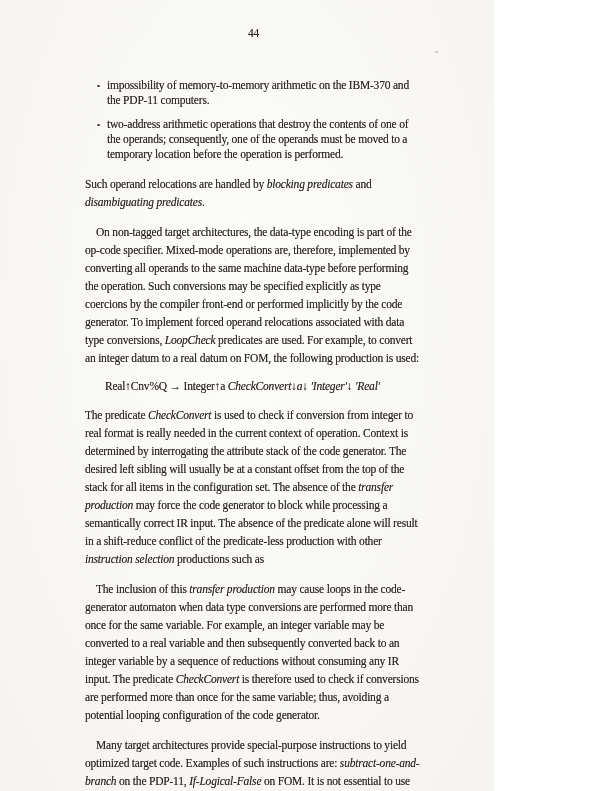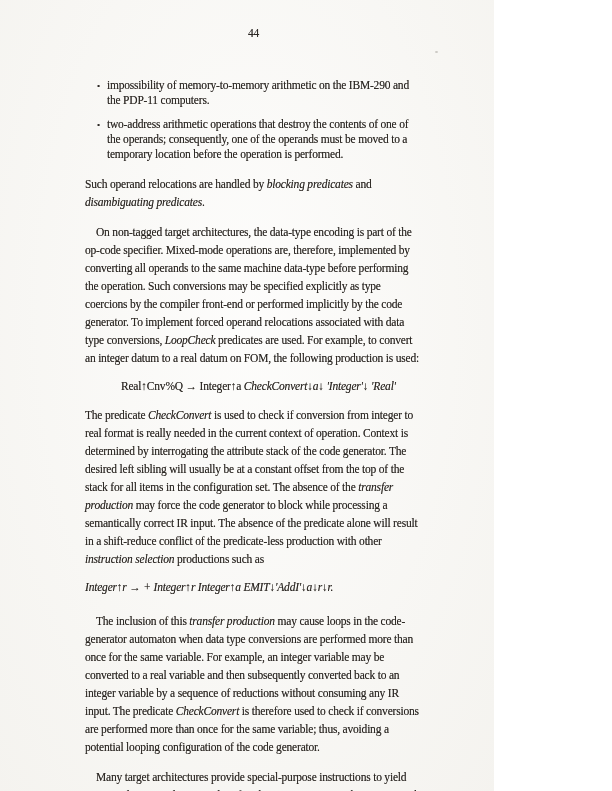--- a/index.html
+++ b/index.html
@@ -20,21 +20,21 @@
     text-shadow: 0 0 0.5px rgba(43, 39, 35, 0.55);
   }
   .inner { padding: 24px 72px 0 85px; }
   .page-number { text-align: center; margin: 0 0 36px 0; }
   .bullet-list { list-style: none; margin: 0 0 13px 12px; padding: 0; }
   .bullet-item { display: flex; gap: 7px; line-height: 15px; margin: 0 0 9px 0; }
   .bullet-marker { flex: 0 0 auto; font-size: 9px; line-height: 15px; padding-top: 1px; }
   .bullet-text { flex: 1 1 auto; }
   .para { margin: 8px 0 12px 0; }
   .para.indent { text-indent: 11px; }
-  .production { margin: 0 0 12px 36px; line-height: 15px; }
+  .production { margin: 0 0 12px 20px; line-height: 15px; }
   .prod-line.l2 { padding-left: 145px; }
   .production-inline { margin: 3px 0 17px 0; line-height: 15px; }
   .para.last { margin-bottom: 0; }
   em { font-style: italic; }
   strong { font-weight: normal; }
   .scan-speck {
     position: absolute; width: 3px; height: 2px;
     background: #8a857c; border-radius: 50%; opacity: 0.4;
   }
 </style>
@@ -42,39 +42,38 @@
 <body>
 
 <div class="page">
   <div class="inner">
 
     <div class="page-number">44</div>
 
     <ul class="bullet-list">
       <li class="bullet-item">
         <span class="bullet-marker">•</span>
-        <span class="bullet-text">impossibility of memory-to-memory arithmetic on the IBM-290 and the PDP-11 computers.</span>
+        <span class="bullet-text">impossibility of memory-to-memory arithmetic on the IBM-370 and the PDP-11 computers.</span>
       </li>
       <li class="bullet-item">
         <span class="bullet-marker">•</span>
         <span class="bullet-text">two-address arithmetic operations that destroy the contents of one of the operands; consequently, one of the operands must be moved to a temporary location before the operation is performed.</span>
       </li>
     </ul>
 
     <p class="para">Such operand relocations are handled by <em>blocking predicates</em> and <em>disambiguating predicates</em>.</p>
 
     <p class="para indent">On non-tagged target architectures, the data-type encoding is part of the op-code specifier.  Mixed-mode operations are, therefore, implemented by converting all operands to the same machine data-type before performing the operation.  Such conversions may be specified explicitly as <strong>type coercions</strong> by the compiler front-end or performed implicitly by the code generator.  To implement forced operand relocations associated with data type conversions, <em>LoopCheck</em> predicates are used.  For example, to convert an integer datum to a real datum on FOM, the following production is used:</p>
 
     <div class="production">
       <div class="prod-line l1">Real↑Cnv%Q → Integer↑a <em>CheckConvert↓a↓ 'Integer'↓ 'Real'</em></div>
     </div>
 
     <p class="para">The predicate <em>CheckConvert</em> is used to check if conversion from integer to real format is really needed in the current context of operation.  Context is determined by interrogating the attribute stack of the code generator.  The desired left sibling will usually be at a constant offset from the top of the stack for all items in the configuration set.  The absence of the <em>transfer production</em> may force the code generator to block while processing a semantically correct IR input.  The absence of the predicate alone will result in a shift-reduce conflict of the predicate-less production with other <em>instruction selection</em> productions such as</p>
 
-    <p class="para production-inline"><em>Integer↑r → + Integer↑r Integer↑a EMIT↓'AddI'↓a↓r↓r.</em></p>
 
     <p class="para indent">The inclusion of this <em>transfer production</em> may cause loops in the code-generator automaton when data type conversions are performed more than once for the same variable.  For example, an integer variable may be converted to a real variable and then subsequently converted back to an integer variable by a sequence of reductions without consuming any IR input.  The predicate <em>CheckConvert</em> is therefore used to check if conversions are performed more than once for the same variable; thus, avoiding a potential looping configuration of the code generator.</p>
 
     <p class="para indent">Many target architectures provide special-purpose instructions to yield optimized target code.  Examples of such instructions are: <em>subtract-one-and-branch</em> on the PDP-11, <em>If-Logical-False</em> on FOM.  It is not essential to use such instructions in the translation of user programs for the target architecture.  However, by using such instructions, compilers can produce efficient representations of user programs.</p>
 
 
   </div>
 
   <div class="scan-speck" style="left:435px; top:51px;"></div>
   <div class="scan-speck" style="left:549px; top:407px;"></div>

